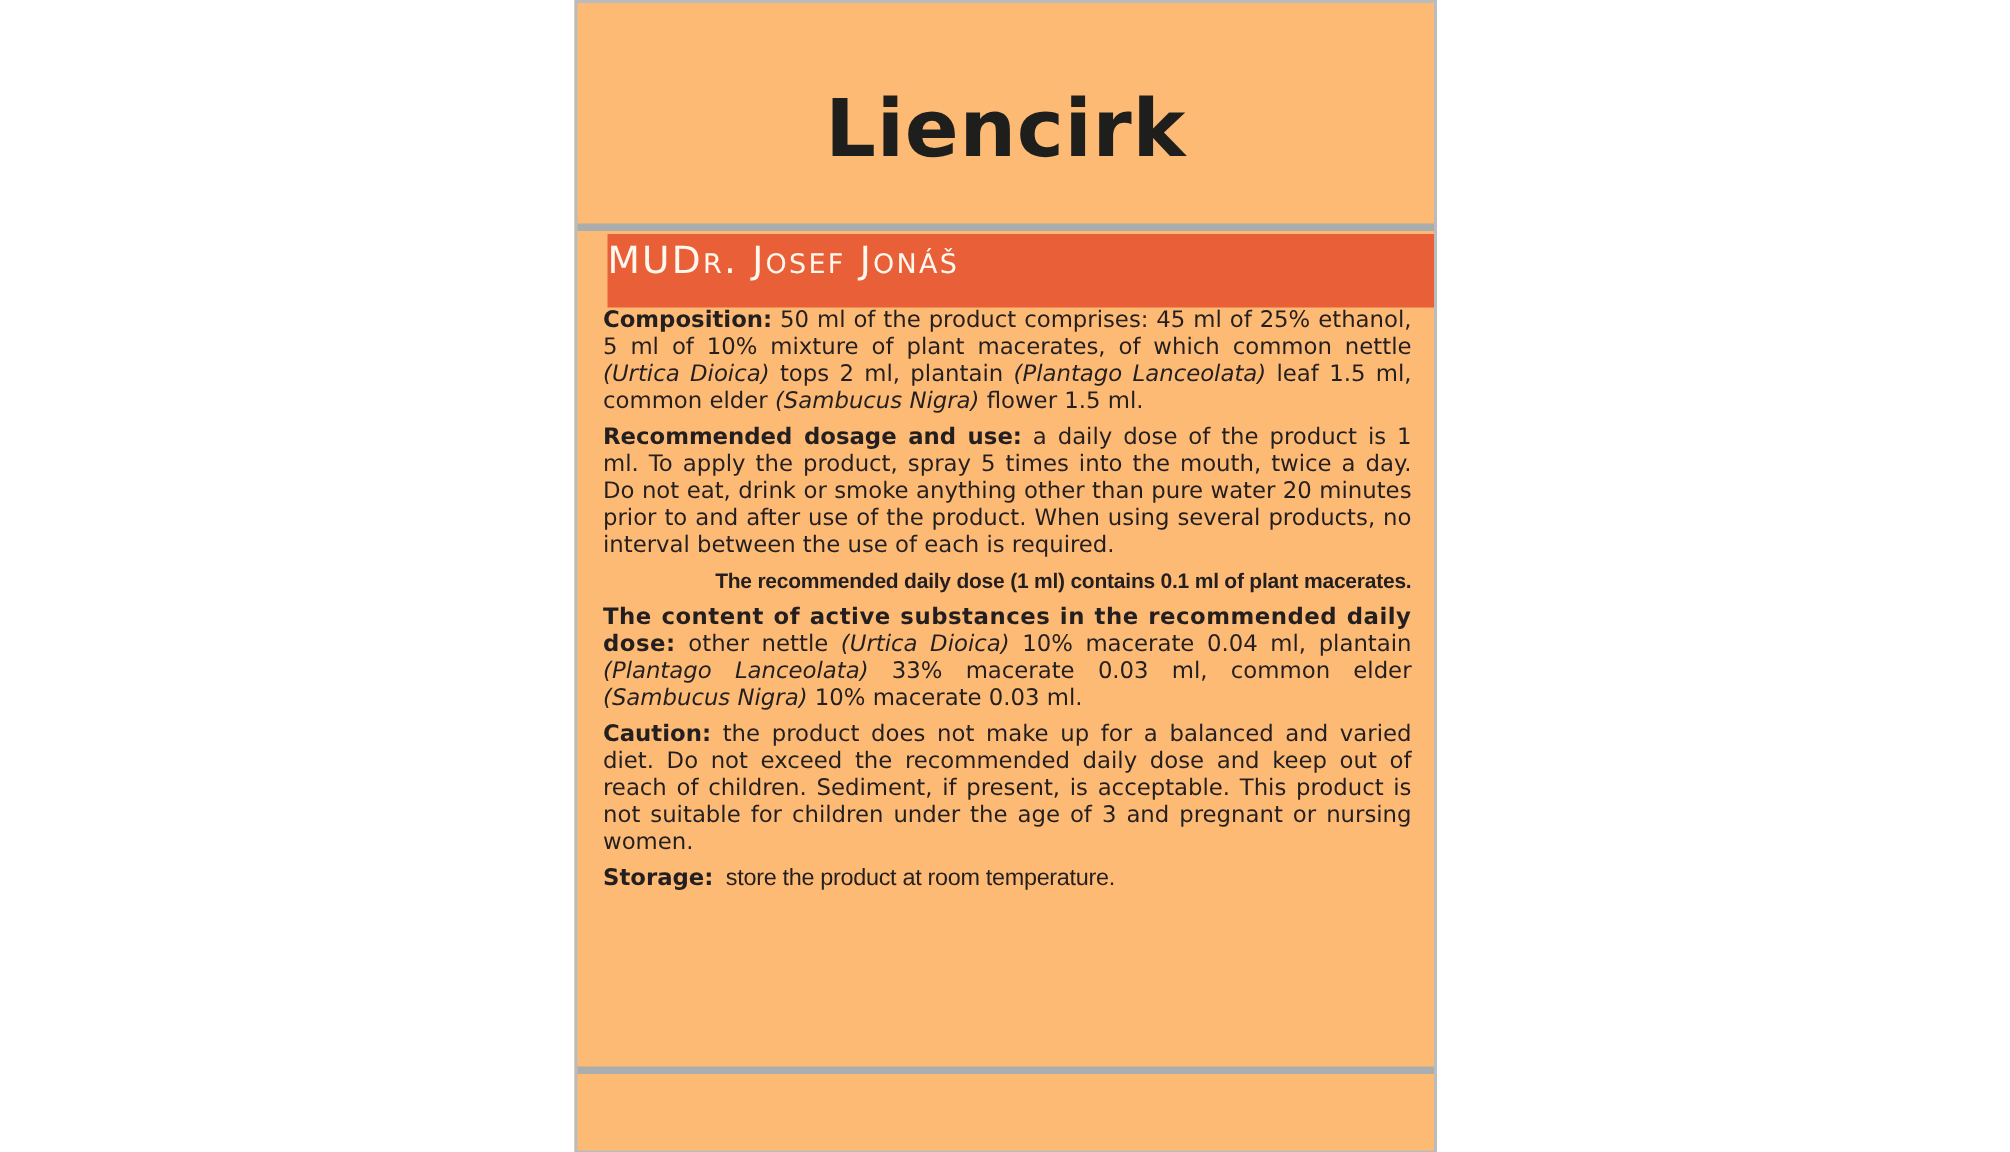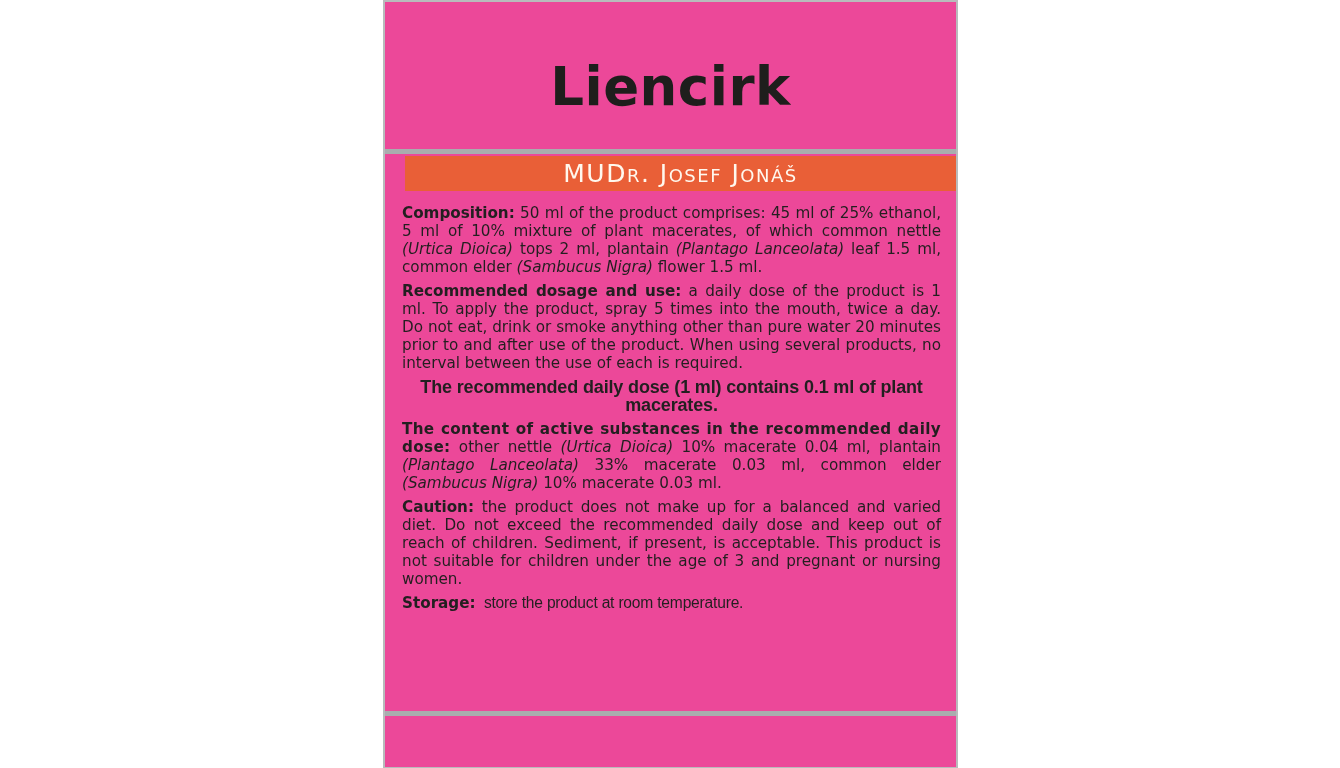--- a/index.html
+++ b/index.html
@@ -11,21 +11,21 @@
     overflow: hidden;
   }
   .label {
     position: absolute;
     left: 383px;
     top: 0;
     width: 571px;
     height: 765px;
     border: 2px solid #B9BBBC;
     border-top-width: 2px;
-    background: #ec4899;
+    background: #fdba74;
     box-sizing: content-box;
   }
   .title {
     position: absolute;
     left: 0;
     right: 0;
     top: 52px;
     text-align: center;
     font-family: "DejaVu Sans", sans-serif;
     font-weight: bold;
@@ -41,23 +41,23 @@
     height: 5px;
     background: #A9ADAE;
   }
   .gray-bar.top { top: 147px; }
   .gray-bar.bottom { top: 709px; }
   .brand-band {
     position: absolute;
     left: 0;
     right: 0;
     top: 154px;
-    height: 35px;
+    height: 49px;
     background: #E95F37;
-    text-align: center;
+    text-align: left;
     margin-left: 20px;
   }
   .brand-text {
     font-family: "DejaVu Sans", sans-serif;
     font-variant: small-caps;
     font-size: 25px;
     letter-spacing: 1.5px;
     color: #FFF8EE;
     line-height: 35px;
     font-weight: normal;
@@ -79,23 +79,23 @@
   .content p.head {
     font-weight: bold;
     font-size: 15.2px;
     margin-bottom: 8px;
   }
   .content b { font-weight: bold; }
   .content i { font-style: italic; }
   .content p.condensed {
     font-family: "Liberation Sans", sans-serif;
     font-weight: bold;
-    font-size: 18px;
+    font-size: 14px;
     letter-spacing: -0.15px;
-    text-align: center;
+    text-align: right;
     margin-bottom: 6px;
   }
   .content p.storage .val {
     font-family: "Liberation Sans", sans-serif;
     font-size: 15.6px;
     letter-spacing: -0.2px;
     margin-top: 24px;
   }
   .content p.spaced-head b.full {
     letter-spacing: 0.35px;

